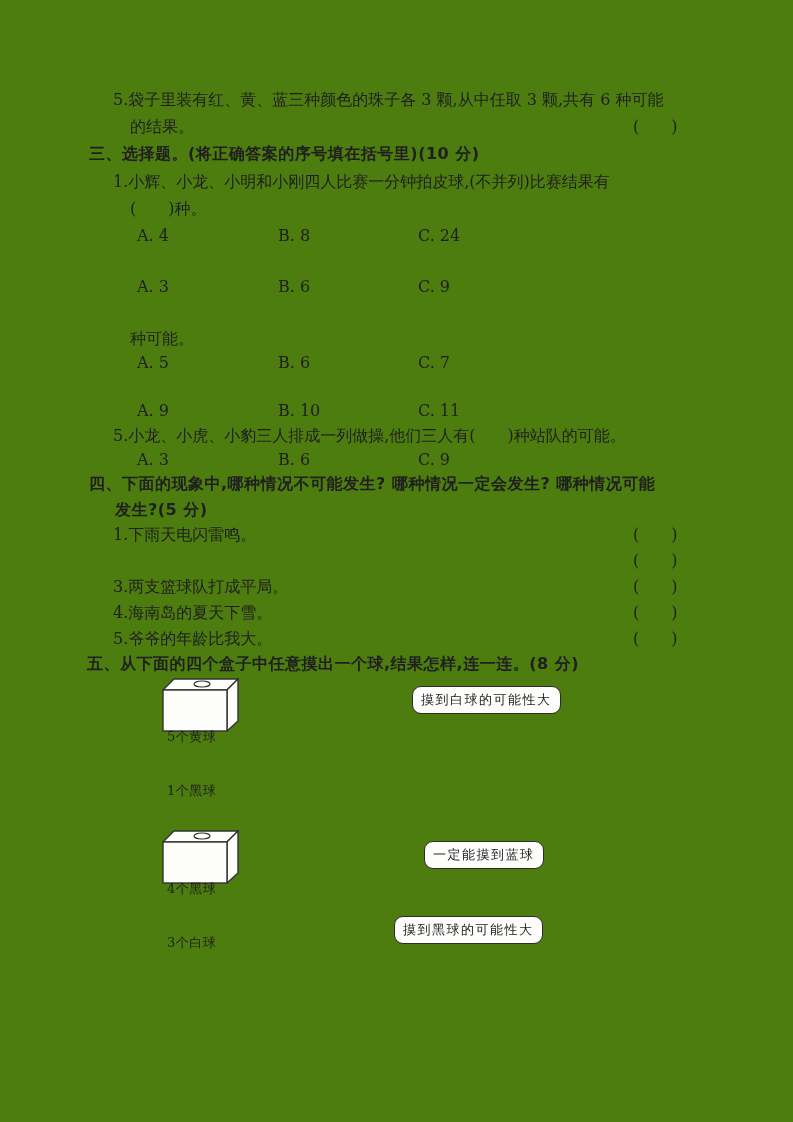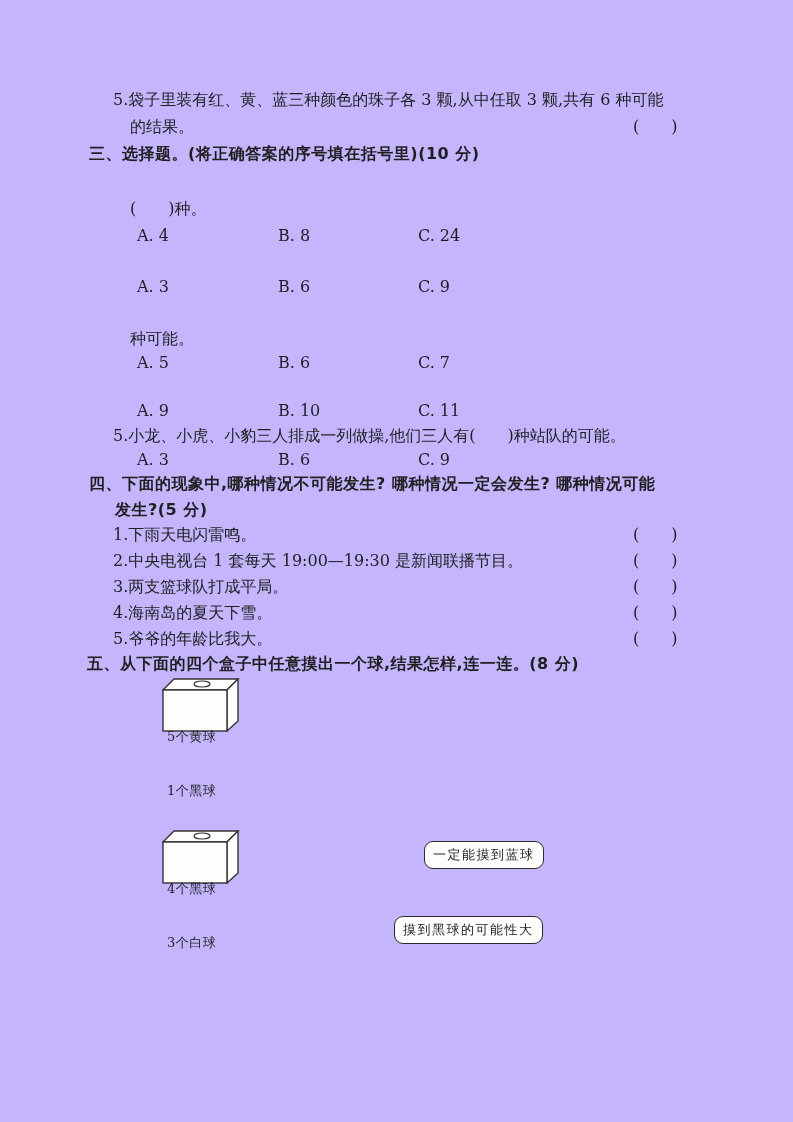--- a/index.html
+++ b/index.html
@@ -1,19 +1,19 @@
 <!DOCTYPE html>
 <html><head>
 <meta charset="utf-8">
 <style>
   html,body{margin:0;padding:0;background:#e8e8e8;}
   .page{
     position:relative;
     width:793px;height:1122px;
-    background:#c4b5fd;
+    background:#4d7c0f;
     font-family:"DejaVu Serif","Liberation Serif",serif;
     color:#1f1f1f;
     font-size:16px;
     overflow:hidden;
   }
   .l{position:absolute;white-space:pre;line-height:20px;}
   .hd{
     font-family:"DejaVu Sans","Liberation Sans",sans-serif;
     font-weight:bold;
     letter-spacing:0.5px;
@@ -55,20 +55,21 @@
 <body>
 
 <div class="page">
 
   <div class="l" style="left:113px;top:90px">5.袋子里装有红、黄、蓝三种颜色的珠子各 3 颗,从中任取 3 颗,共有 6 种可能</div>
   <div class="l" style="left:130px;top:117px">的结果。</div>
   <div class="bracket" style="top:117px">(　　)</div>
 
   <div class="l hd" style="left:89px;top:144px">三、选择题。(将正确答案的序号填在括号里)(10 分)</div>
 
+  <div class="l" style="left:113px;top:172px">1.小辉、小龙、小明和小刚四人比赛一分钟拍皮球,(不并列)比赛结果有</div>
   <div class="l" style="left:130px;top:199px">(　　)种。</div>
   <div>
     <span class="opt oa" style="top:226px">A. 4</span>
     <span class="opt ob" style="top:226px">B. 8</span>
     <span class="opt oc" style="top:226px">C. 24</span>
   </div>
 
   <div>
     <span class="opt oa" style="top:277px">A. 3</span>
     <span class="opt ob" style="top:277px">B. 6</span>
@@ -93,21 +94,20 @@
     <span class="opt oa" style="top:450px">A. 3</span>
     <span class="opt ob" style="top:450px">B. 6</span>
     <span class="opt oc" style="top:450px">C. 9</span>
   </div>
 
   <div class="l hd" style="left:89px;top:474px">四、下面的现象中,哪种情况不可能发生? 哪种情况一定会发生? 哪种情况可能</div>
   <div class="l hd" style="left:115px;top:500px">发生?(5 分)</div>
 
   <div class="l" style="left:113px;top:525px">1.下雨天电闪雷鸣。</div>
   <div class="bracket" style="top:525px">(　　)</div>
-  <div class="l" style="left:113px;top:551px">2.中央电视台 1 套每天 19:00—19:30 是新闻联播节目。</div>
   <div class="bracket" style="top:551px">(　　)</div>
   <div class="l" style="left:113px;top:577px">3.两支篮球队打成平局。</div>
   <div class="bracket" style="top:577px">(　　)</div>
   <div class="l" style="left:113px;top:603px">4.海南岛的夏天下雪。</div>
   <div class="bracket" style="top:603px">(　　)</div>
   <div class="l" style="left:113px;top:629px">5.爷爷的年龄比我大。</div>
   <div class="bracket" style="top:629px">(　　)</div>
 
   <div class="l hd" style="left:87px;top:654px">五、从下面的四个盒子中任意摸出一个球,结果怎样,连一连。(8 分)</div>
 
@@ -116,20 +116,21 @@
       <polygon points="1,12 12,1 76,1 65,12" fill="#fdfdfc" stroke="#333" stroke-width="1.4"></polygon>
       <polygon points="65,12 76,1 76,43 65,53" fill="#fdfdfc" stroke="#333" stroke-width="1.4"></polygon>
       <rect x="1" y="12" width="64" height="41" fill="#fdfdfc" stroke="#333" stroke-width="1.4"></rect>
       <ellipse cx="40" cy="6" rx="8" ry="3" fill="none" stroke="#333" stroke-width="1.2"></ellipse>
     </svg>
     <div class="box-text">
       <div>5个黄球</div>
       <div>1个黑球</div>
     </div>
   </div>
+  <div class="mlabel" style="left:412px;top:686px">摸到白球的可能性大</div>
 
 
   <div class="box" style="top:830px">
     <svg class="box-svg" width="78" height="54" viewBox="0 0 78 54">
       <polygon points="1,12 12,1 76,1 65,12" fill="#fdfdfc" stroke="#333" stroke-width="1.4"></polygon>
       <polygon points="65,12 76,1 76,43 65,53" fill="#fdfdfc" stroke="#333" stroke-width="1.4"></polygon>
       <rect x="1" y="12" width="64" height="41" fill="#fdfdfc" stroke="#333" stroke-width="1.4"></rect>
       <ellipse cx="40" cy="6" rx="8" ry="3" fill="none" stroke="#333" stroke-width="1.2"></ellipse>
     </svg>
     <div class="box-text">

